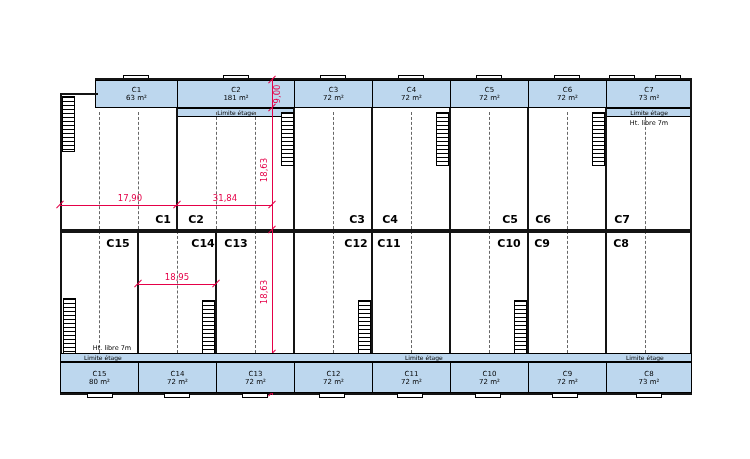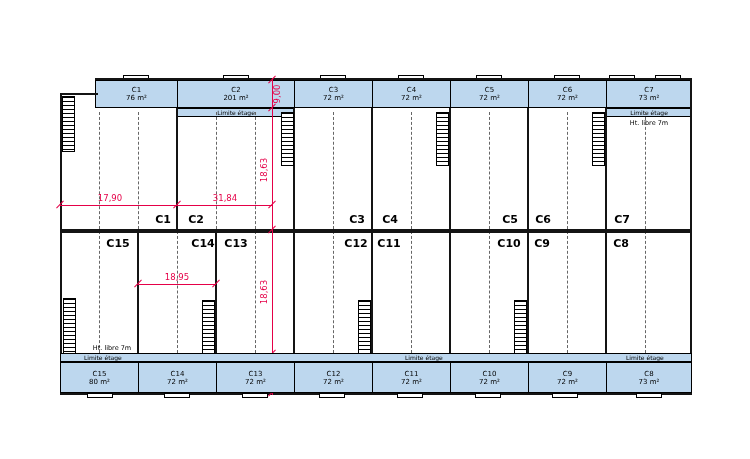--- a/index.html
+++ b/index.html
@@ -39,25 +39,25 @@
   <div class="vent" style="left:223px;top:75px"></div>
   <div class="vent" style="left:320px;top:75px"></div>
   <div class="vent" style="left:398px;top:75px"></div>
   <div class="vent" style="left:476px;top:75px"></div>
   <div class="vent" style="left:554px;top:75px"></div>
   <div class="vent" style="left:609px;top:75px"></div>
   <div class="vent" style="left:655px;top:75px"></div>
 
   <div class="band-cell" style="left:95px;top:80px;width:83px;height:28px">
     <span>C1</span>
-    <span>76 m²</span>
+    <span>63 m²</span>
   </div>
   <div class="band-cell" style="left:177px;top:80px;width:118px;height:28px">
     <span>C2</span>
-    <span>201 m²</span>
+    <span>181 m²</span>
   </div>
   <div class="band-cell" style="left:294px;top:80px;width:79px;height:28px">
     <span>C3</span>
     <span>72 m²</span>
   </div>
   <div class="band-cell" style="left:372px;top:80px;width:79px;height:28px">
     <span>C4</span>
     <span>72 m²</span>
   </div>
   <div class="band-cell" style="left:450px;top:80px;width:79px;height:28px">
@@ -134,21 +134,21 @@
   <div class="unit-label" style="left:356px;top:237px">C12</div>
   <div class="unit-label" style="left:389px;top:237px">C11</div>
   <div class="unit-label" style="left:509px;top:237px">C10</div>
   <div class="unit-label" style="left:542px;top:237px">C9</div>
   <div class="unit-label" style="left:621px;top:237px">C8</div>
 
   <div class="dimline" style="left:60px;top:205px;width:212px;height:1px"></div>
   <div class="dimtick" style="left:55px;top:204px"></div>
   <div class="dimtick" style="left:172px;top:204px"></div>
   <div class="dimtick" style="left:267px;top:204px"></div>
-  <div class="dimlabel" style="left:80px;top:193px">17,90</div>
+  <div class="dimlabel" style="left:100px;top:193px">17,90</div>
   <div class="dimlabel" style="left:195px;top:193px">31,84</div>
 
   <div class="dimline" style="left:138px;top:284px;width:78px;height:1px"></div>
   <div class="dimtick" style="left:133px;top:283px"></div>
   <div class="dimtick" style="left:211px;top:283px"></div>
   <div class="dimlabel" style="left:147px;top:272px">18,95</div>
 
   <div class="dimline" style="left:272px;top:78px;width:1px;height:317px"></div>
   <div class="dimtick" style="left:267px;top:79px"></div>
   <div class="dimtick" style="left:267px;top:107px"></div>

